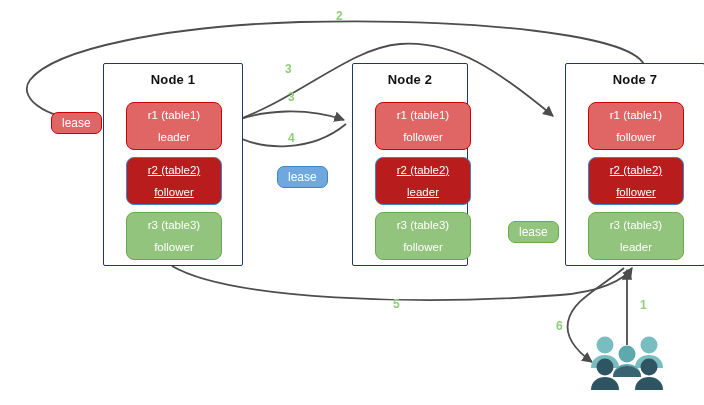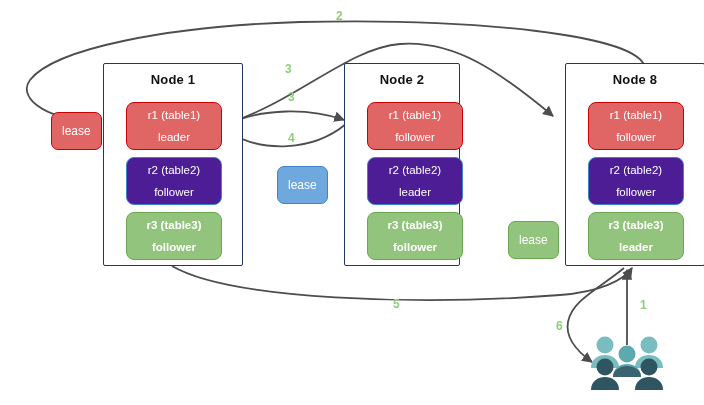--- a/index.html
+++ b/index.html
@@ -55,32 +55,32 @@
     align-items: center;
     justify-content: center;
     color: #ffffff;
     font-size: 11.5px;
     line-height: 14px;
     text-align: center;
     gap: 8px;
   }
   .replica .l1, .replica .l2 { display: block; }
   .rep-red   { background: #e06666; border: 1.4px solid #cc0000; }
-  .rep-blue  { background: #4c1d95; border: 1.4px solid #3d85c6; }
-  .rep-green { background: #93c47d; border: 1.4px solid #6aa84f; font-weight: bold; }
+  .rep-blue  { background: #b91c1c; border: 1.4px solid #3d85c6; text-decoration: underline; }
+  .rep-green { background: #93c47d; border: 1.4px solid #6aa84f; }
   .lease {
     position: absolute;
     border-radius: 7px;
     box-sizing: border-box;
     display: flex;
     align-items: center;
     justify-content: center;
     color: #ffffff;
     font-size: 12px;
-    height: 38px;
+    height: 22px;
     padding: 0 10px;
     text-align: right;
   }
   .edge-label {
     position: absolute;
     font-size: 12px;
     font-weight: bold;
     color: #8bc34a;
     color: #8fce7a;
     white-space: nowrap;
@@ -125,38 +125,38 @@
     <div class="replica rep-blue" style="top:93px;">
       <span class="l1">r2 (table2)</span>
       <span class="l2">follower</span>
     </div>
     <div class="replica rep-green" style="top:148px;">
       <span class="l1">r3 (table3)</span>
       <span class="l2">follower</span>
     </div>
   </div>
 
-  <div class="node-box" style="left:344px; top:63px; width:116px; height:203px;">
+  <div class="node-box" style="left:352px; top:63px; width:116px; height:203px;">
     <div class="node-title">Node 2</div>
     <div class="replica rep-red" style="top:38px;">
       <span class="l1">r1 (table1)</span>
       <span class="l2">follower</span>
     </div>
     <div class="replica rep-blue" style="top:93px;">
       <span class="l1">r2 (table2)</span>
       <span class="l2">leader</span>
     </div>
     <div class="replica rep-green" style="top:148px;">
       <span class="l1">r3 (table3)</span>
       <span class="l2">follower</span>
     </div>
   </div>
 
   <div class="node-box" style="left:565px; top:63px; width:140px; height:203px;">
-    <div class="node-title">Node 8</div>
+    <div class="node-title">Node 7</div>
     <div class="replica rep-red" style="top:38px;">
       <span class="l1">r1 (table1)</span>
       <span class="l2">follower</span>
     </div>
     <div class="replica rep-blue" style="top:93px;">
       <span class="l1">r2 (table2)</span>
       <span class="l2">follower</span>
     </div>
     <div class="replica rep-green" style="top:148px;">
       <span class="l1">r3 (table3)</span>

